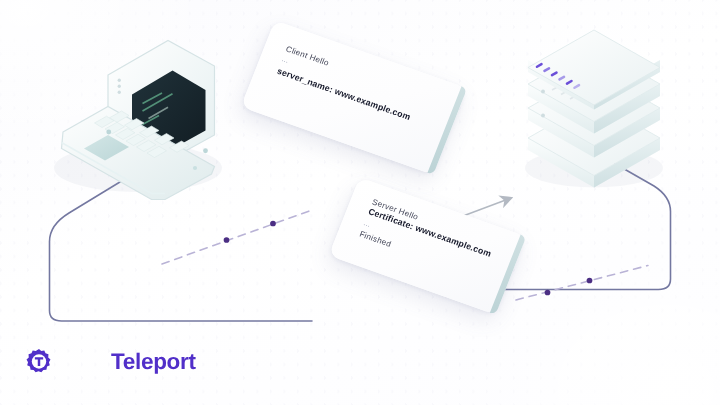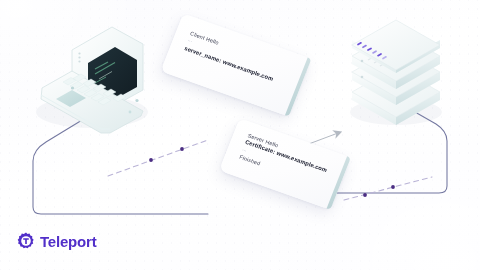--- a/index.html
+++ b/index.html
@@ -49,21 +49,21 @@
     transform-origin:50% 50%;
   }
   #card2{
     left:226px;top:136px;width:118px;height:56px;
     transform:rotate(19.5deg) skewX(-2deg);
     transform-origin:50% 50%;
   }
 
   
   #logo{position:absolute;left:17px;top:232px;display:flex;align-items:center;gap:5px;}
-  #logo .word{font-size:15px;font-weight:bold;color:#512fc9;letter-spacing:-0.2px;}
+  #logo .word{font-size:15px;font-weight:bold;color:#512fc9;letter-spacing:-0.2px;margin-left:34px;}
 </style>
 </head>
 <body>
 
 <div id="stage">
 
   <div class="vig tl"></div>
   <div class="vig br"></div>
 
   <svg class="layer" viewBox="0 0 480 270">

